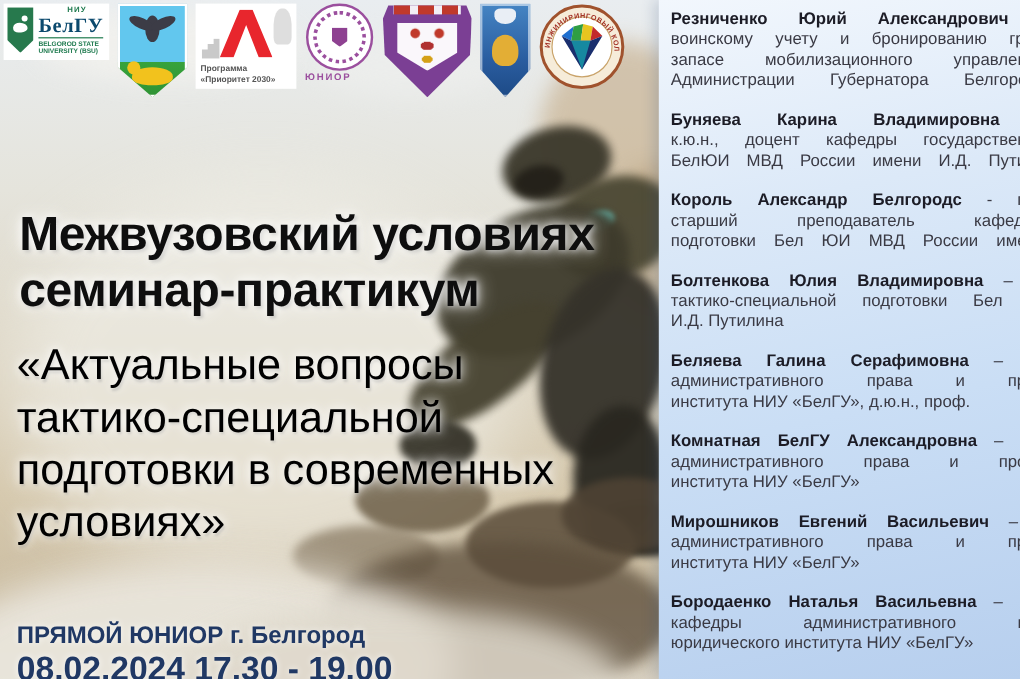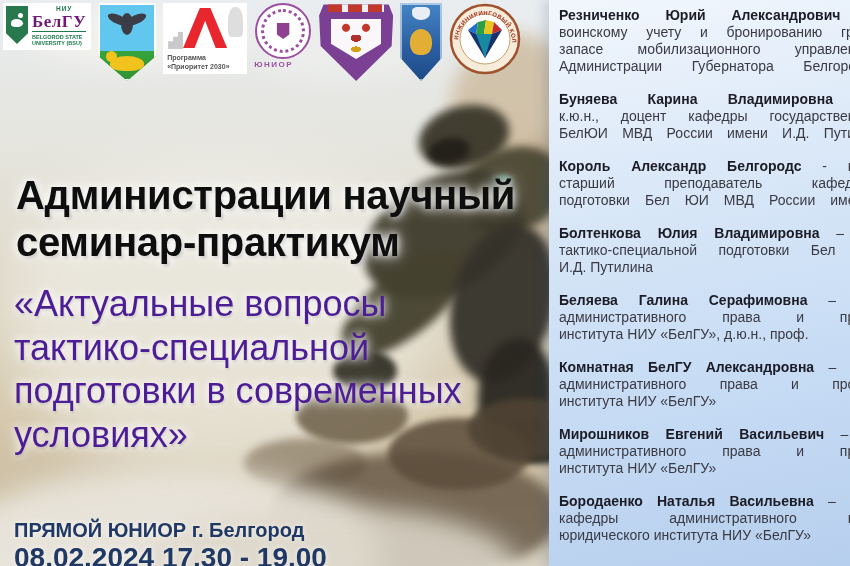--- a/index.html
+++ b/index.html
@@ -39,21 +39,21 @@
   
   .logos { position:absolute; left:3px; top:3px; display:flex; gap:7px; align-items:flex-start; z-index:2; }
   .logo { flex:none; }
 
   .logo-belgu { background:#fff; padding:3px 5px 3px 3px; display:flex; gap:4px; align-items:flex-start; }
   .belgu-shield { width:22px; height:38px; background:#27794d; clip-path:polygon(0 0,100% 0,100% 72%,50% 100%,0 72%); position:relative; }
   .belgu-shield::before { content:""; position:absolute; left:5px; top:13px; width:12px; height:8px; background:#fff; border-radius:50% 60% 50% 40%; }
   .belgu-shield::after { content:""; position:absolute; left:12px; top:7px; width:5px; height:5px; background:#fff; border-radius:50%; }
   .belgu-text { line-height:1; }
   .belgu-niu { font-size:6.5px; font-weight:bold; color:#1e7a4e; padding-left:24px; letter-spacing:1px; }
-  .belgu-ru { font-family:"Liberation Serif", serif; font-size:17px; font-weight:bold; color:#701a75; letter-spacing:.5px; border-bottom:1px solid #1e7a4e; padding-bottom:1px; }
+  .belgu-ru { font-family:"Liberation Serif", serif; font-size:17px; font-weight:bold; color:#0c4a6e; letter-spacing:.5px; border-bottom:1px solid #1e7a4e; padding-bottom:1px; }
   .belgu-en { font-size:5.5px; font-weight:bold; color:#1e7a4e; margin-top:2px; line-height:1.2; }
 
   .logo-coat { width:58px; height:78px; background:linear-gradient(180deg,#62c7ee 0%,#62c7ee 62%,#37a33c 62%,#2f9234 100%);
     clip-path:polygon(0 0,100% 0,100% 68%,50% 100%,0 68%); position:relative; box-shadow:inset 0 0 0 2px #ffffff; }
   .coat-eagle { position:absolute; left:23px; top:10px; width:12px; height:22px; background:#3c3c46; border-radius:50%; }
   .coat-eagle::before { content:""; position:absolute; left:-14px; top:2px; width:22px; height:9px; background:#3c3c46; border-radius:50%; transform:rotate(24deg); }
   .coat-eagle::after { content:""; position:absolute; right:-14px; top:2px; width:22px; height:9px; background:#3c3c46; border-radius:50%; transform:rotate(-24deg); }
   .coat-lion { position:absolute; left:50%; bottom:10px; transform:translateX(-50%); width:34px; height:15px; background:#f2c21d; border-radius:50% 50% 40% 40%; }
   .coat-lion::before { content:""; position:absolute; left:-4px; top:-5px; width:11px; height:11px; background:#f2c21d; border-radius:50%; }
 
@@ -94,21 +94,21 @@
 
   .logo-college { width:72px; height:72px; }
 
   
   .science-day { position:absolute; z-index:2; top:84px; left:0; width:549px; text-align:center;
     font-family:"DejaVu Serif", serif; font-style:italic; font-weight:bold; font-size:35px; color:#141414;
     text-shadow:2px 3px 5px rgba(30,30,30,.4), 0 0 14px rgba(255,255,255,.9); }
   .seminar { position:absolute; z-index:2; left:16px; top:172px; font-size:40px; font-weight:bold; line-height:1.17;
     color:#0e0e0e; letter-spacing:-.3px;
     text-shadow:0 0 8px #fff, 0 0 16px rgba(255,255,255,.9), 2px 2px 3px rgba(90,90,90,.4); }
-  .topic { position:absolute; z-index:2; left:14px; top:282px; font-size:36px; font-weight:400; line-height:1.21; color:#4c1d95;
+  .topic { position:absolute; z-index:2; left:14px; top:282px; font-size:36px; font-weight:400; line-height:1.21; color:#000000;
     text-shadow:0 0 8px rgba(255,255,255,.95), 0 0 14px rgba(255,255,255,.8), 1px 2px 2px rgba(120,120,120,.35); }
   .live { position:absolute; z-index:2; left:14px; top:519px; font-size:20px; font-weight:bold; color:#203864;
     text-shadow:0 0 6px rgba(255,255,255,.8); }
   .datetime { position:absolute; z-index:2; left:14px; top:542px; font-size:28px; font-weight:bold; color:#203864;
     text-shadow:0 0 6px rgba(255,255,255,.8); }
 
   
   .sidebar { position:absolute; z-index:3; left:549px; top:0; width:301px; height:566px; overflow:hidden;
     background:linear-gradient(168deg,#f2f7fd 0%,#dce9f8 30%,#cadef5 60%,#b7cfee 100%);
     box-shadow:-5px 0 10px rgba(50,80,120,.18); }
@@ -194,21 +194,21 @@
         <polygon points="19,27 29,19 27,31" fill="#1f6fd0"></polygon>
         <polygon points="29,19 37,17 35,31 27,31" fill="#2f9e44"></polygon>
         <polygon points="37,17 45,19 43,31 35,31" fill="#e8c51f"></polygon>
         <polygon points="45,19 53,27 43,31" fill="#c22b2b"></polygon>
         <polygon points="19,27 27,31 43,31 53,27 36,55" fill="#1a2f6e"></polygon>
         <polygon points="27,31 43,31 36,55" fill="#1789a0"></polygon>
       </svg>
     </div>
   </div>
 
-  <div class="seminar pre">Администрации научный
+  <div class="seminar pre">Межвузовский условиях
 семинар-практикум</div>
   <div class="topic pre">«Актуальные вопросы
 тактико-специальной
 подготовки в современных
 условиях»</div>
   <div class="live">ПРЯМОЙ ЮНИОР г. Белгород</div>
   <div class="datetime">08.02.2024 17.30 - 19.00</div>
 
   <aside class="sidebar">
     <div class="speakers">

